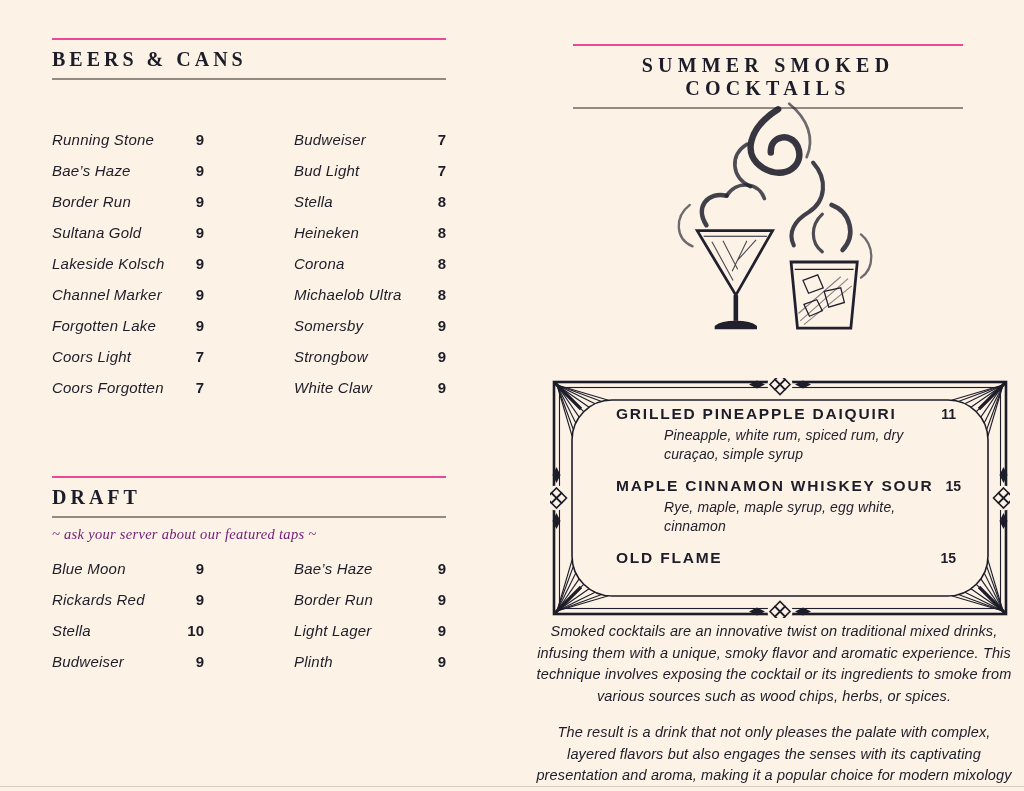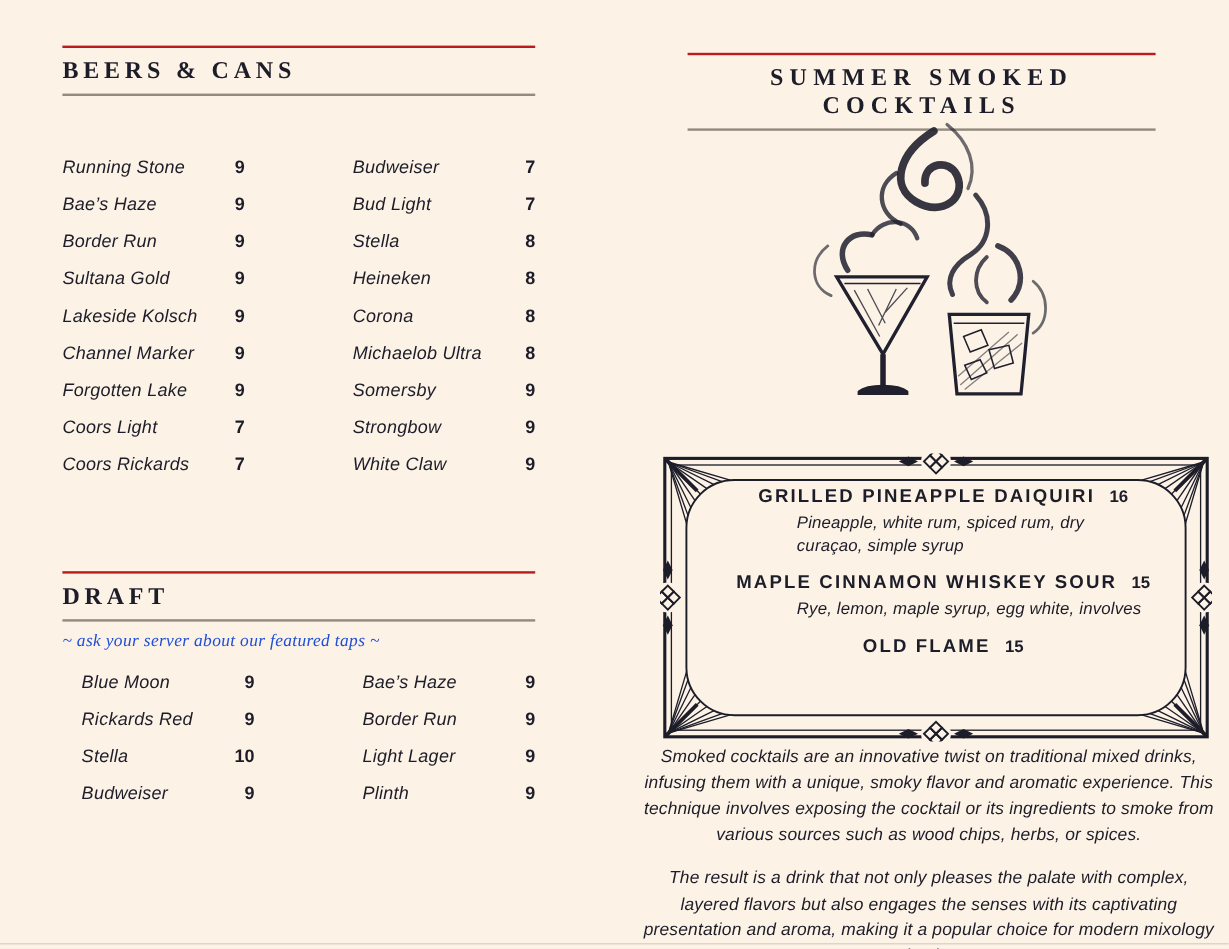--- a/index.html
+++ b/index.html
@@ -7,21 +7,21 @@
   body {
     position:relative;
     background:#fcf2e6;
     color:#1d1d29;
     font-family:"Liberation Sans", sans-serif;
     overflow:hidden;
   }
 
   
   .section-head {
-    border-top:2px solid #b91c1c;
+    border-top:2px solid #ec4899;
     border-bottom:2px solid #938b80;
   }
   .section-title {
     font-family:"Liberation Serif", serif;
     font-weight:700;
     font-size:20px;
     letter-spacing:.2em;
     padding:8px 0 7px 0;
   }
   .section-title.centered { text-align:center; font-size:20px; letter-spacing:.26em; }
@@ -31,42 +31,42 @@
   .menu-col  { flex:1; }
   .menu-row  {
     display:flex; justify-content:space-between; align-items:center;
     height:31px;
   }
   .item-name  { font-style:italic; font-size:15px; letter-spacing:.015em; white-space:nowrap; }
   .item-price { font-weight:700; font-size:15px; }
 
   #beers { position:absolute; left:52px; top:38px; width:394px; }
   #draft { position:absolute; left:52px; top:476px; width:394px; }
-  #draft .menu-cols { margin-top:10px;margin-left:16px; }
+  #draft .menu-cols { margin-top:10px; }
   .tagline {
     font-family:"Liberation Serif", serif;
     font-style:italic;
     font-size:14.5px;
-    color:#1d4ed8;
+    color:#701a75;
     margin-top:8px;
     letter-spacing:.02em;
   }
 
   
   #cocktails-head { position:absolute; left:573px; top:44px; width:390px; }
 
   #illustration { position:absolute; left:642px; top:90px; width:276px; height:252px; }
 
   #frame-box { position:absolute; left:550px; top:378px; width:460px; height:240px; }
   #frame-box svg.frame { position:absolute; left:0; top:0; }
   .frame-content {
     position:absolute; left:66px; top:27px; right:54px;
   }
   .cocktail { margin-bottom:13px; }
-  .cocktail-name-row { display:flex; justify-content:center; align-items:baseline;gap:12px; }
+  .cocktail-name-row { display:flex; justify-content:space-between; align-items:baseline;gap:12px; }
   .cocktail-name {
     font-weight:700; font-size:15.5px; letter-spacing:.115em; white-space:nowrap;
   }
   .cocktail-price { font-weight:700; font-size:14px; }
   .cocktail-desc {
     font-style:italic; font-size:14px; line-height:19px; margin-top:3px;
     letter-spacing:.01em;
     margin-left:48px;
   }
 
@@ -117,21 +117,21 @@
         </div>
       <div class="menu-row">
           <span class="item-name">Forgotten Lake</span>
           <span class="item-price">9</span>
         </div>
       <div class="menu-row">
           <span class="item-name">Coors Light</span>
           <span class="item-price">7</span>
         </div>
       <div class="menu-row">
-          <span class="item-name">Coors Rickards</span>
+          <span class="item-name">Coors Forgotten</span>
           <span class="item-price">7</span>
         </div>
     </div>
     <div class="menu-col">
       <div class="menu-row">
           <span class="item-name">Budweiser</span>
           <span class="item-price">7</span>
         </div>
       <div class="menu-row">
           <span class="item-name">Bud Light</span>
@@ -289,30 +289,30 @@
     <use href="#knot" transform="translate(230,6.5)"></use>
     <use href="#knot" transform="translate(230,233.5)"></use>
     <use href="#knot" transform="translate(6.5,120) rotate(90)"></use>
     <use href="#knot" transform="translate(453.5,120) rotate(90)"></use>
   </svg>
 
   <div class="frame-content">
     <div class="cocktail">
       <div class="cocktail-name-row">
         <span class="cocktail-name">GRILLED PINEAPPLE DAIQUIRI</span>
-        <span class="cocktail-price">16</span>
+        <span class="cocktail-price">11</span>
       </div>
       <div class="cocktail-desc">Pineapple, white rum, spiced rum, dry curaçao, simple syrup</div>
     </div>
     <div class="cocktail">
       <div class="cocktail-name-row">
         <span class="cocktail-name">MAPLE CINNAMON WHISKEY SOUR</span>
         <span class="cocktail-price">15</span>
       </div>
-      <div class="cocktail-desc">Rye, lemon, maple syrup, egg white, involves</div>
+      <div class="cocktail-desc">Rye, maple, maple syrup, egg white, cinnamon</div>
     </div>
     <div class="cocktail">
       <div class="cocktail-name-row">
         <span class="cocktail-name">OLD FLAME</span>
         <span class="cocktail-price">15</span>
       </div>
     </div>
   </div>
 </div>
 

